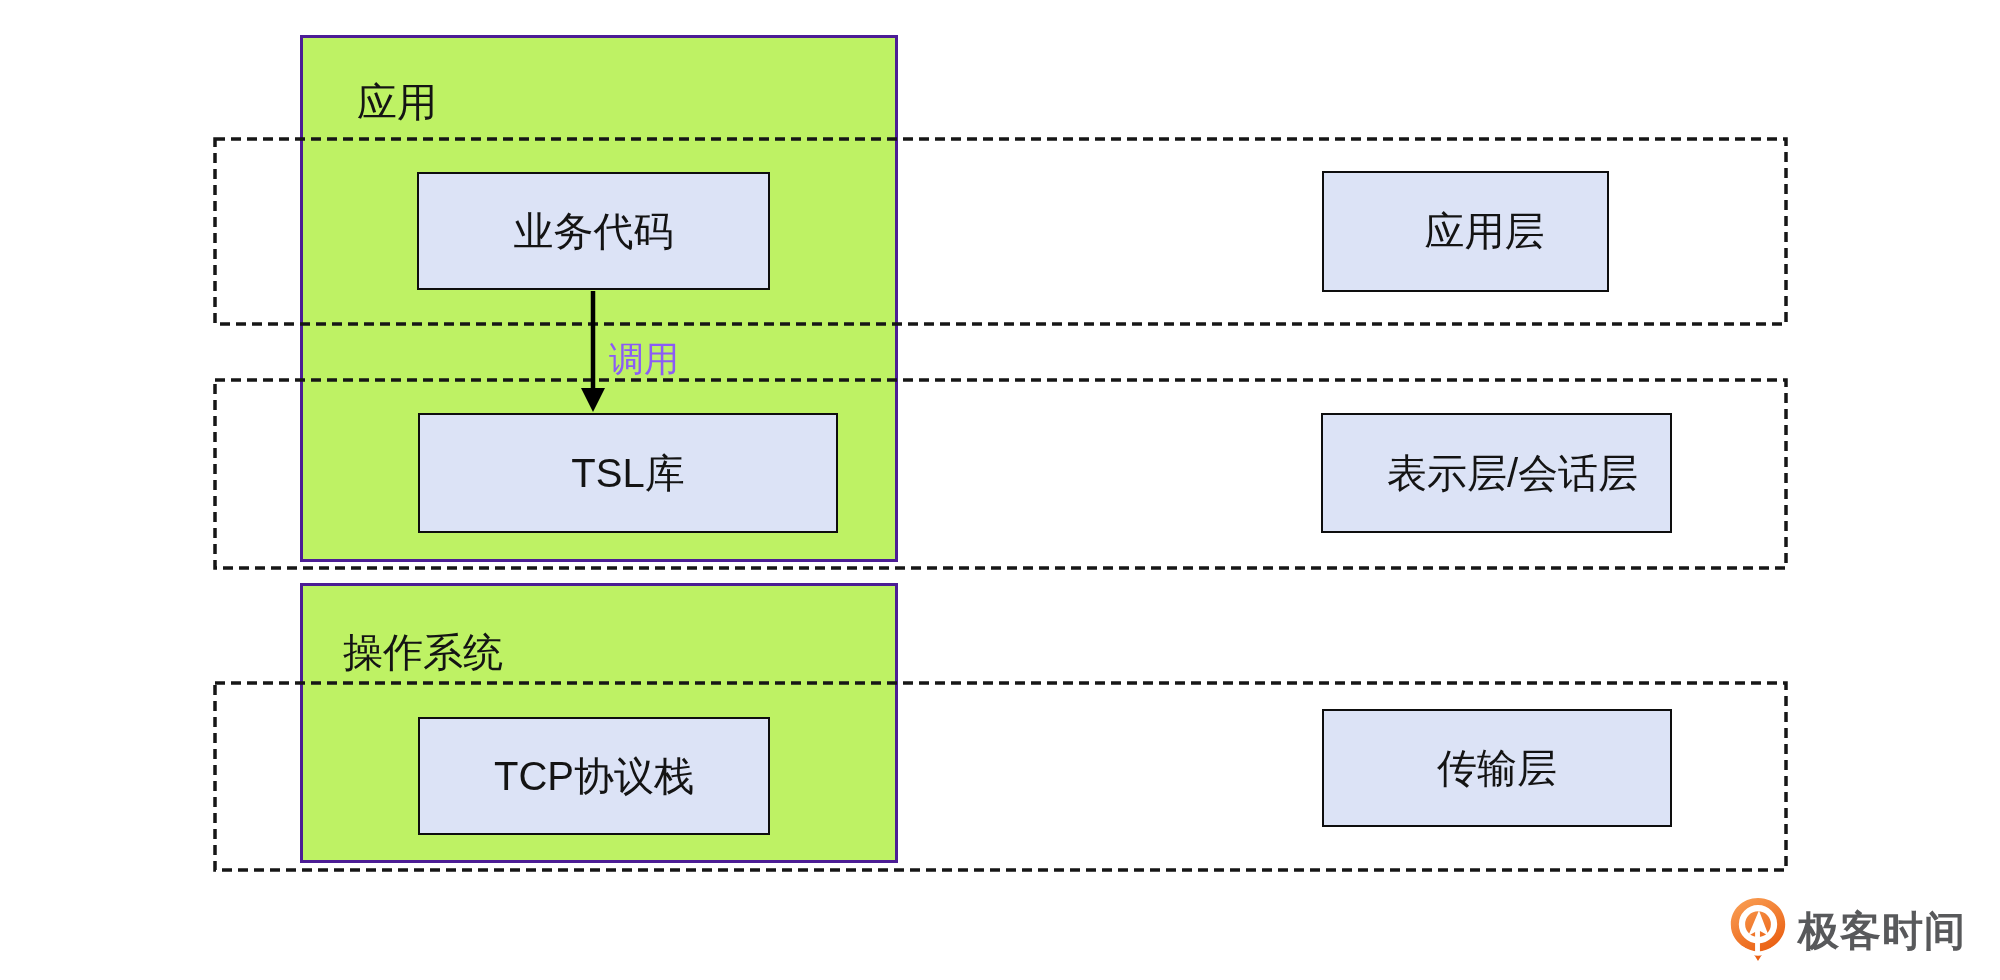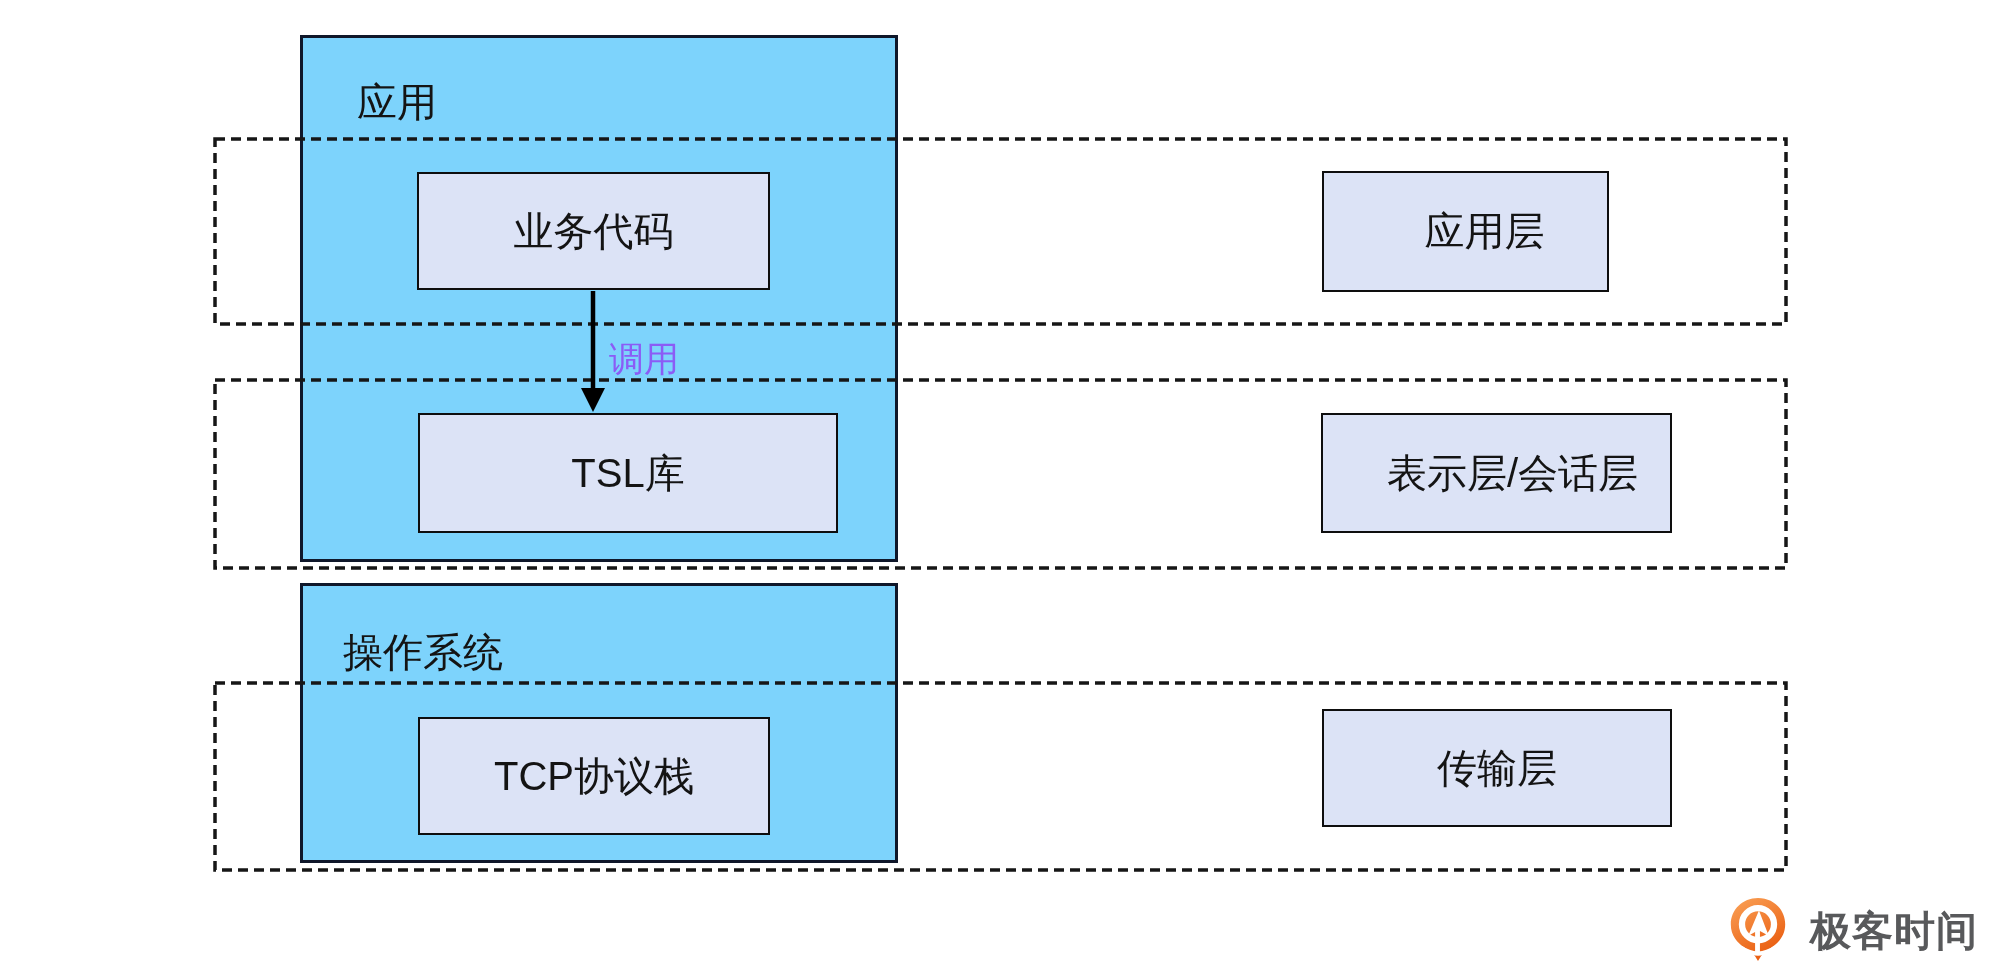--- a/index.html
+++ b/index.html
@@ -7,22 +7,22 @@
     position:relative;
     width:2000px;height:980px;
     background:#ffffff;
     overflow:hidden;
     font-family:"Liberation Sans","DejaVu Sans",sans-serif;
     color:#1b1b1b;
   }
   
   .bigbox{
     position:absolute;
-    background:#7dd3fc;
-    border:3px solid #0f172a;
+    background:#bef264;
+    border:3px solid #4c1d95;
     box-sizing:border-box;
     z-index:1;
   }
   #app-container{left:300px;top:35px;width:598px;height:527px;}
   #os-container{left:300px;top:583px;width:598px;height:280px;}
   .biglabel{
     position:absolute;
     font-size:40px;
     line-height:1.1;
     color:#141414;
@@ -60,21 +60,21 @@
   #trans-layer-box{left:1322px;top:709px;width:350px;height:118px;}
 
   #arrow-label{
     position:absolute;left:609px;top:336px;
     font-size:35px;color:#8b5cf6;z-index:3;white-space:nowrap;
   }
 
   
   #logo{
     position:absolute;left:1726px;top:897px;
-    display:flex;align-items:flex-end;gap:20px;z-index:4;
+    display:flex;align-items:flex-end;gap:8px;z-index:4;
   }
   #logo-icon{width:64px;height:68px;display:block;}
   #logo-text{
     font-size:41px;font-weight:600;letter-spacing:1px;
     color:#58595b;line-height:68px;white-space:nowrap;
   }
 </style>
 </head>
 <body>
 

